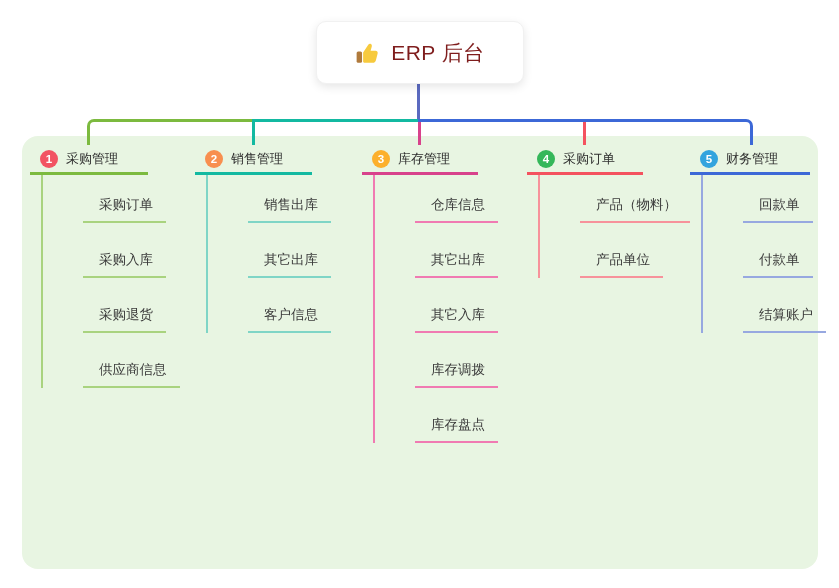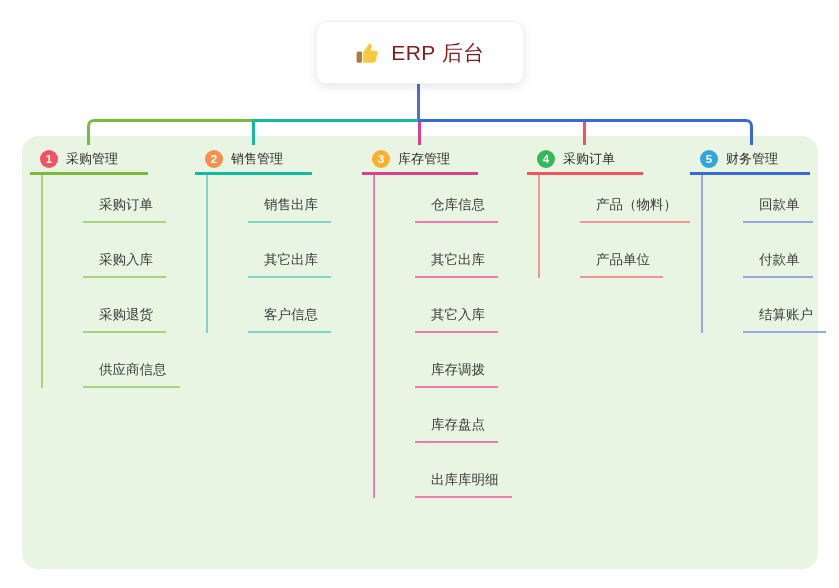--- a/index.html
+++ b/index.html
@@ -135,23 +135,20 @@
         </div>
       <div class="row">
           <span class="node">其它入库</span>
         </div>
       <div class="row">
           <span class="node">库存调拨</span>
         </div>
       <div class="row">
           <span class="node">库存盘点</span>
         </div>
-      <div class="row">
-          <span class="node">出库库明细</span>
-        </div>
     </div>
   </div>
 
   <div class="branch" style="left: 527px; --c: #f4525f; --light: #f7929b;">
     <div class="branch-header" style="width:116px">
       <span class="badge" style="background: rgb(53, 183, 90);">4</span>
       <span class="branch-label">采购订单</span>
     </div>
     <div class="children">
       <div class="row">

